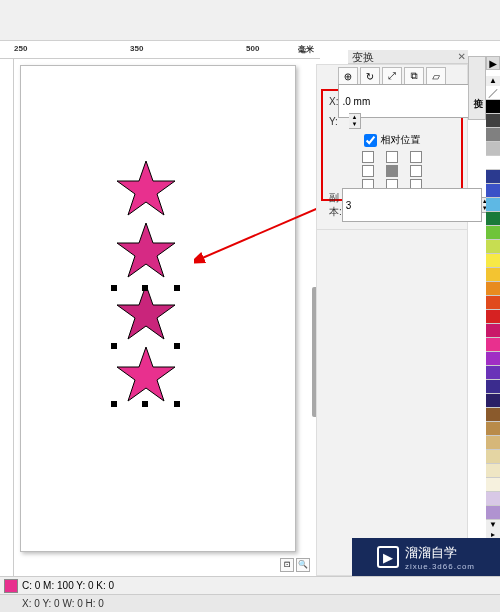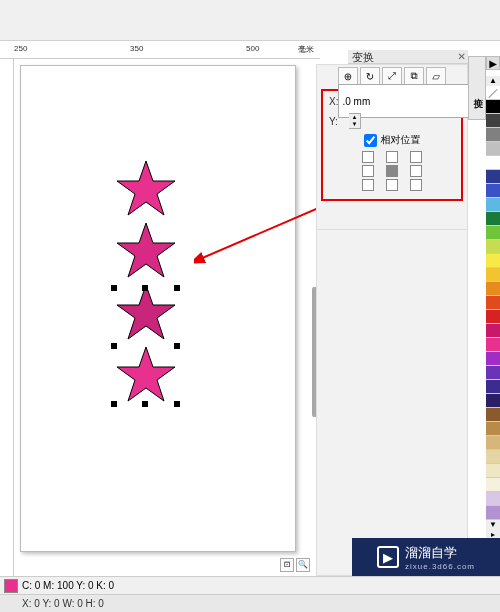--- a/index.html
+++ b/index.html
@@ -1,19 +1,19 @@
 <!DOCTYPE html>
 <html><head>
 <meta charset="utf-8">
 <style>
   * { box-sizing: border-box; margin: 0; padding: 0; font-family: "Microsoft YaHei", Arial, sans-serif; }
   body { width: 500px; height: 612px; background: #fff; position: relative; overflow: hidden; }
   .top-spacer { height: 41px; background: #f0f0f0; border-bottom: 1px solid #d0d0d0; }
   .ruler-h { position: absolute; left: 0; top: 41px; height: 18px; width: 320px; background: #fff; border-bottom: 1px solid #ccc; font-size: 8px; color: #333; }
-  .ruler-h span { position: absolute; top: 3px; }
+  .ruler-h span { position: absolute; top: 3px; font-weight: bold; }
   .ruler-v { position: absolute; left: 0; top: 59px; width: 14px; bottom: 36px; background: #fff; border-right: 1px solid #ccc; }
   .canvas { position: absolute; left: 14px; top: 59px; width: 296px; height: 507px; background: #fff; }
   .canvas-page { position: absolute; left: 6px; top: 6px; right: 14px; bottom: 14px; background: #fff; box-shadow: 2px 2px 4px rgba(0,0,0,.25); border: 1px solid #bbb; }
   .star { position: absolute; }
   .star svg { display: block; }
   .sel-handle { position: absolute; width: 6px; height: 6px; background: #000; }
   .scroll-v-fake { position: absolute; left: 298px; top: 228px; width: 8px; height: 130px; background: #a8a8a8; border-radius: 2px; }
   .arrow-line { position: absolute; left: 180px; top: 134px; width: 160px; height: 130px; pointer-events:none; }
 
   
@@ -158,20 +158,28 @@
         </div>
       <div class="r">
           <div class="cell"></div>
           <div class="cell sel"></div>
           <div class="cell"></div>
         </div>
       <div class="r">
           <div class="cell"></div>
           <div class="cell"></div>
           <div class="cell"></div>
+        </div>
+    </div>
+    <div class="row">
+      <label style="width:28px">副本:</label>
+      <input type="text" value="3" style="">
+      <div class="spin">
+          <div>▲</div>
+          <div>▼</div>
         </div>
     </div>
   </div>
   <button class="apply-btn">应用</button>
 </div>
 <div class="dock-rest"></div>
 
 <div class="side-arrow">▶</div>
 <div class="side-tab">变换</div>
 

